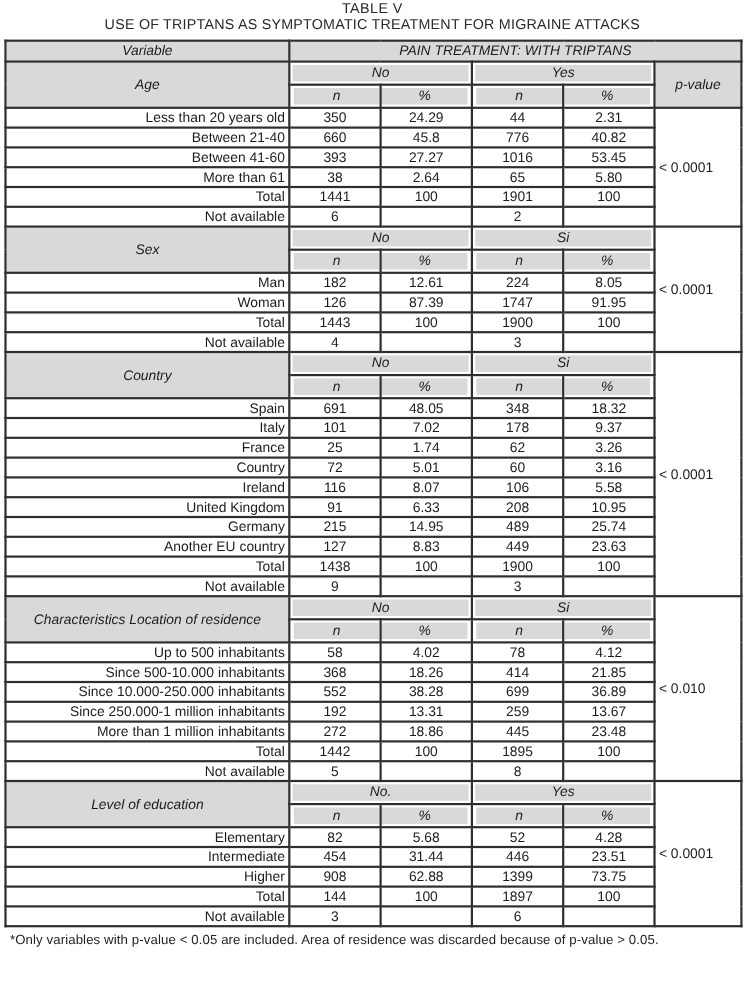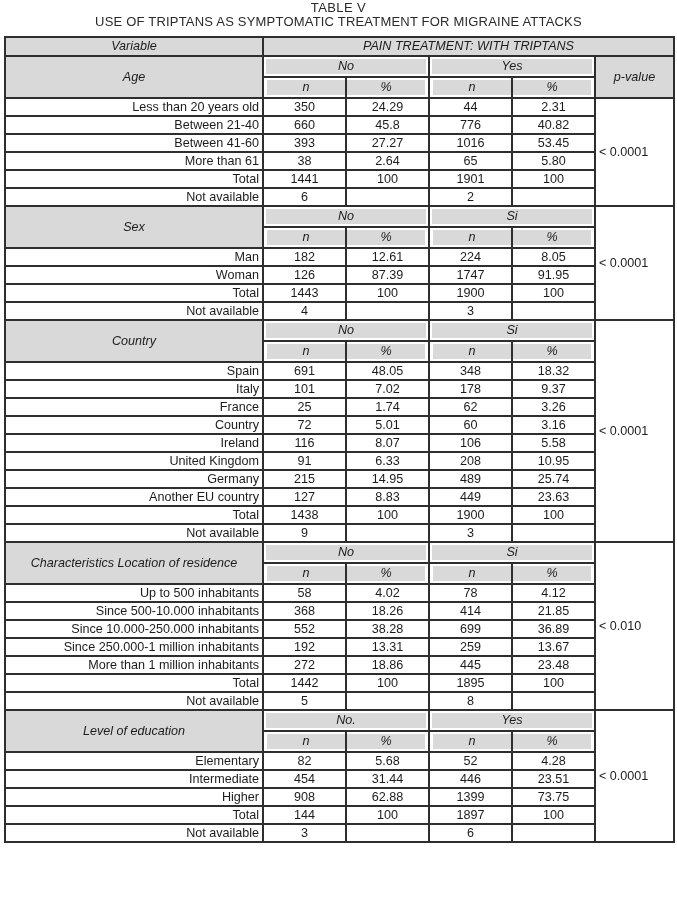--- a/index.html
+++ b/index.html
@@ -425,13 +425,14 @@
         <tr>
           <td class="lbl">Not available</td>
           <td class="num">3</td>
           <td class="num"></td>
           <td class="num">6</td>
           <td class="num"></td>
         </tr>
       </tbody>
   </table>
 
+  <div class="footnote">*Only variables with p-value &lt; 0.05 are included. Area of residence was discarded because of p-value &gt; 0.05.</div>
 </div>
 
 </body></html>

